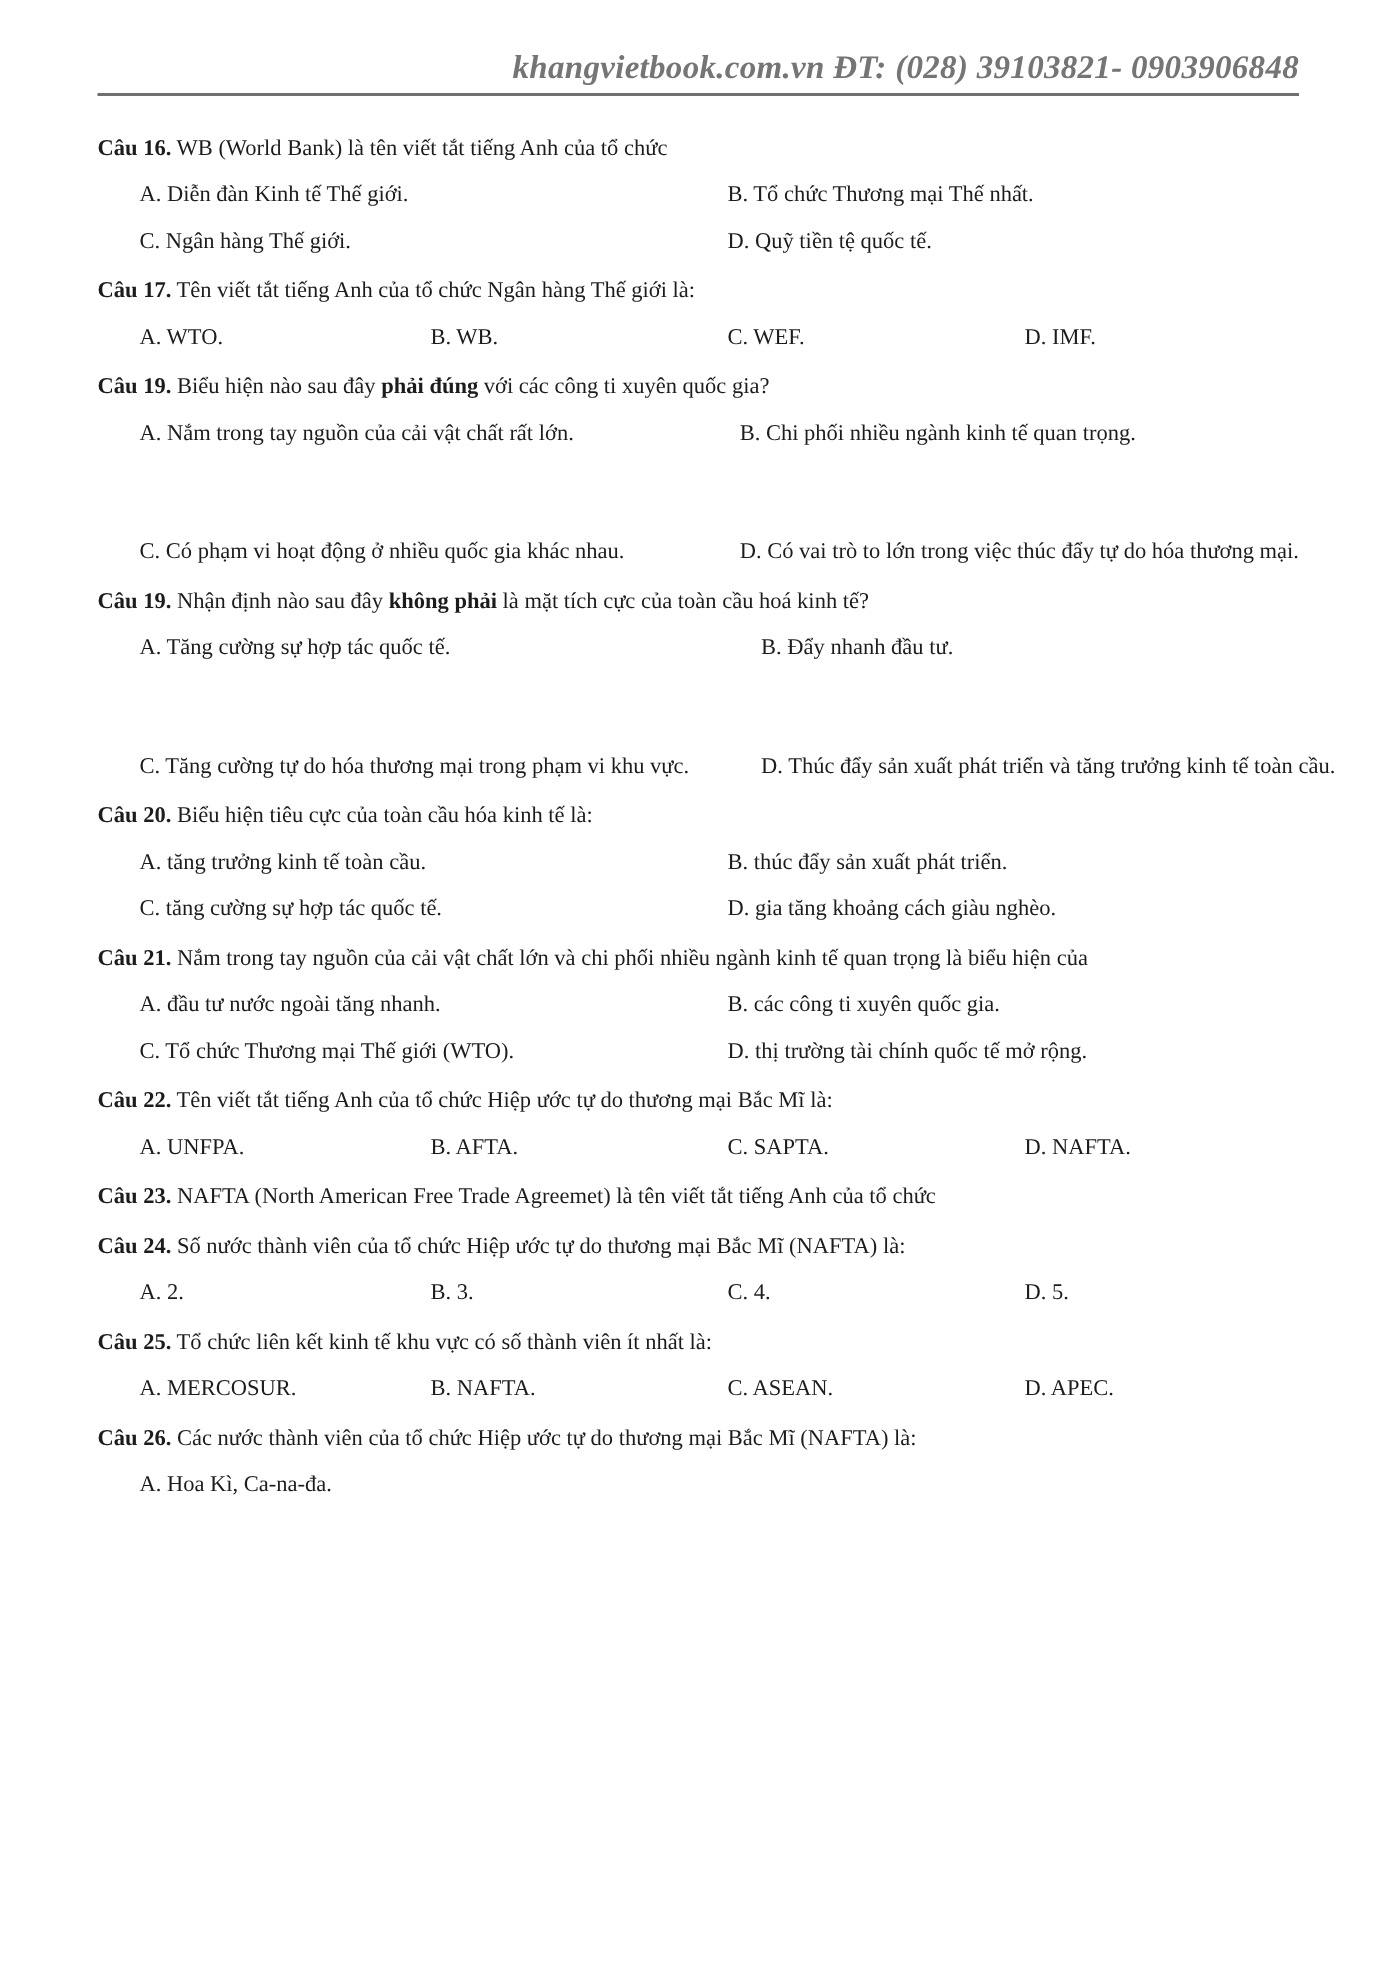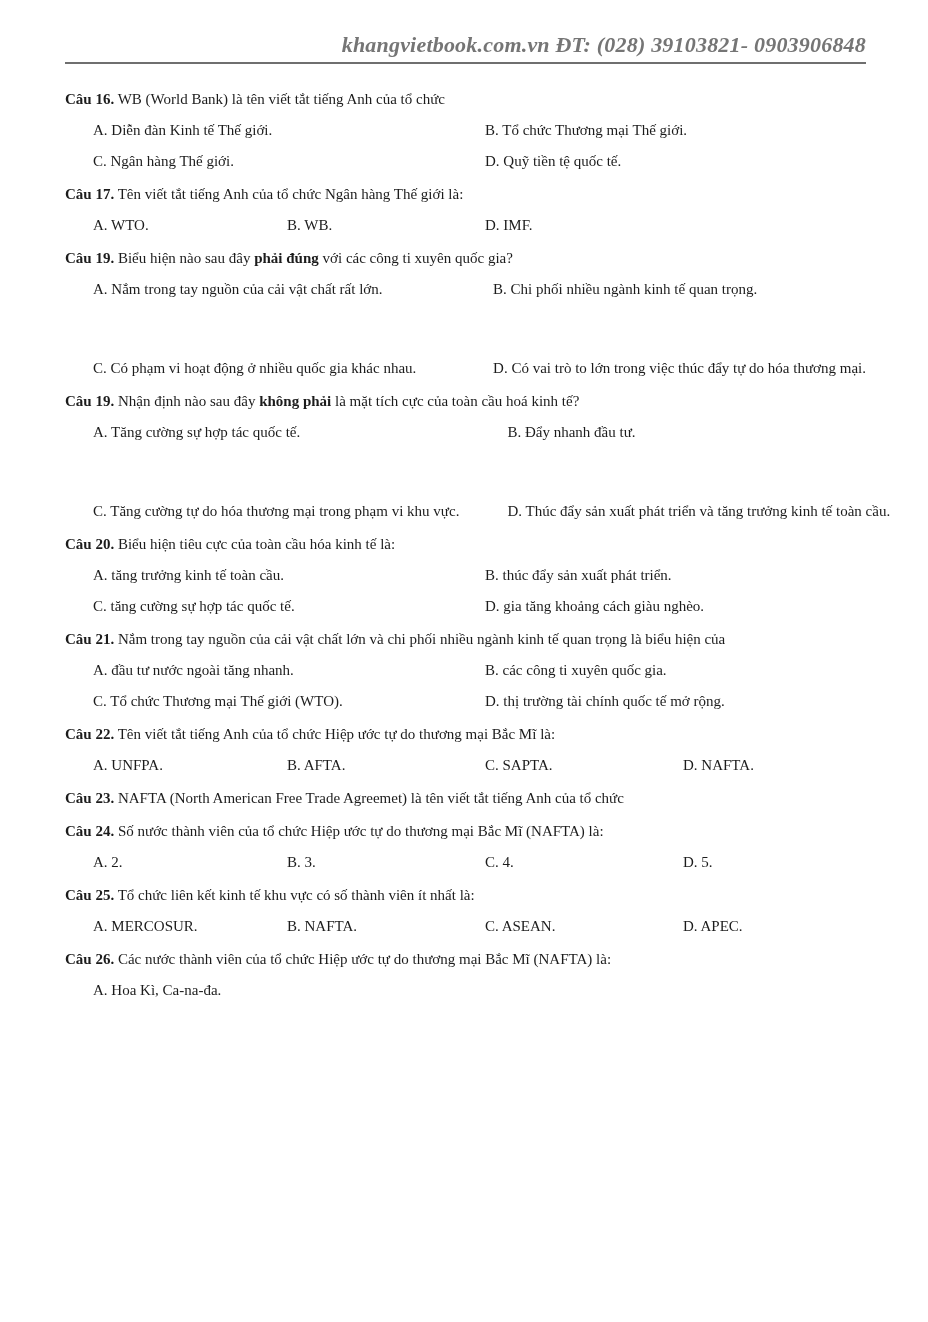--- a/index.html
+++ b/index.html
@@ -74,30 +74,31 @@
 <div class="page">
   <div class="header">
     <span class="header-text">khangvietbook.com.vn  ĐT: (028) 39103821- 0903906848</span>
   </div>
 
   <div class="content" id="questions-container">
       <div class="question">
         <p class="stem"><span class="qlabel">Câu 16.</span> <span class="">WB (World Bank) là tên viết tắt tiếng Anh của tổ chức</span></p>
         <div class="opts cols-2">
           <div class="opt">A. Diễn đàn Kinh tế Thế giới.</div>
-          <div class="opt">B. Tổ chức Thương mại Thế giới.</div>
+          <div class="opt">B. Tổ chức Thương mại Thế nhất.</div>
           <div class="opt">C. Ngân hàng Thế giới.</div>
           <div class="opt">D. Quỹ tiền tệ quốc tế.</div>
         </div>
       </div>
       <div class="question">
         <p class="stem"><span class="qlabel">Câu 17.</span> <span class="">Tên viết tắt tiếng Anh của tổ chức Ngân hàng Thế giới là:</span></p>
         <div class="opts cols-4">
           <div class="opt">A. WTO.</div>
           <div class="opt">B. WB.</div>
+          <div class="opt">C. WEF.</div>
           <div class="opt">D. IMF.</div>
         </div>
       </div>
       <div class="question">
         <p class="stem"><span class="qlabel">Câu 19.</span> <span class="">Biểu hiện nào sau đây </span><span class="b">phải đúng</span><span class=""> với các công ti xuyên quốc gia?</span></p>
         <div class="opts cols-1">
           <div class="opt">A. Nắm trong tay nguồn của cải vật chất rất lớn.</div>
           <div class="opt">B. Chi phối nhiều ngành kinh tế quan trọng.</div>
           <div class="opt">C. Có phạm vi hoạt động ở nhiều quốc gia khác nhau.</div>
           <div class="opt">D. Có vai trò to lớn trong việc thúc đẩy tự do hóa thương mại.</div>

